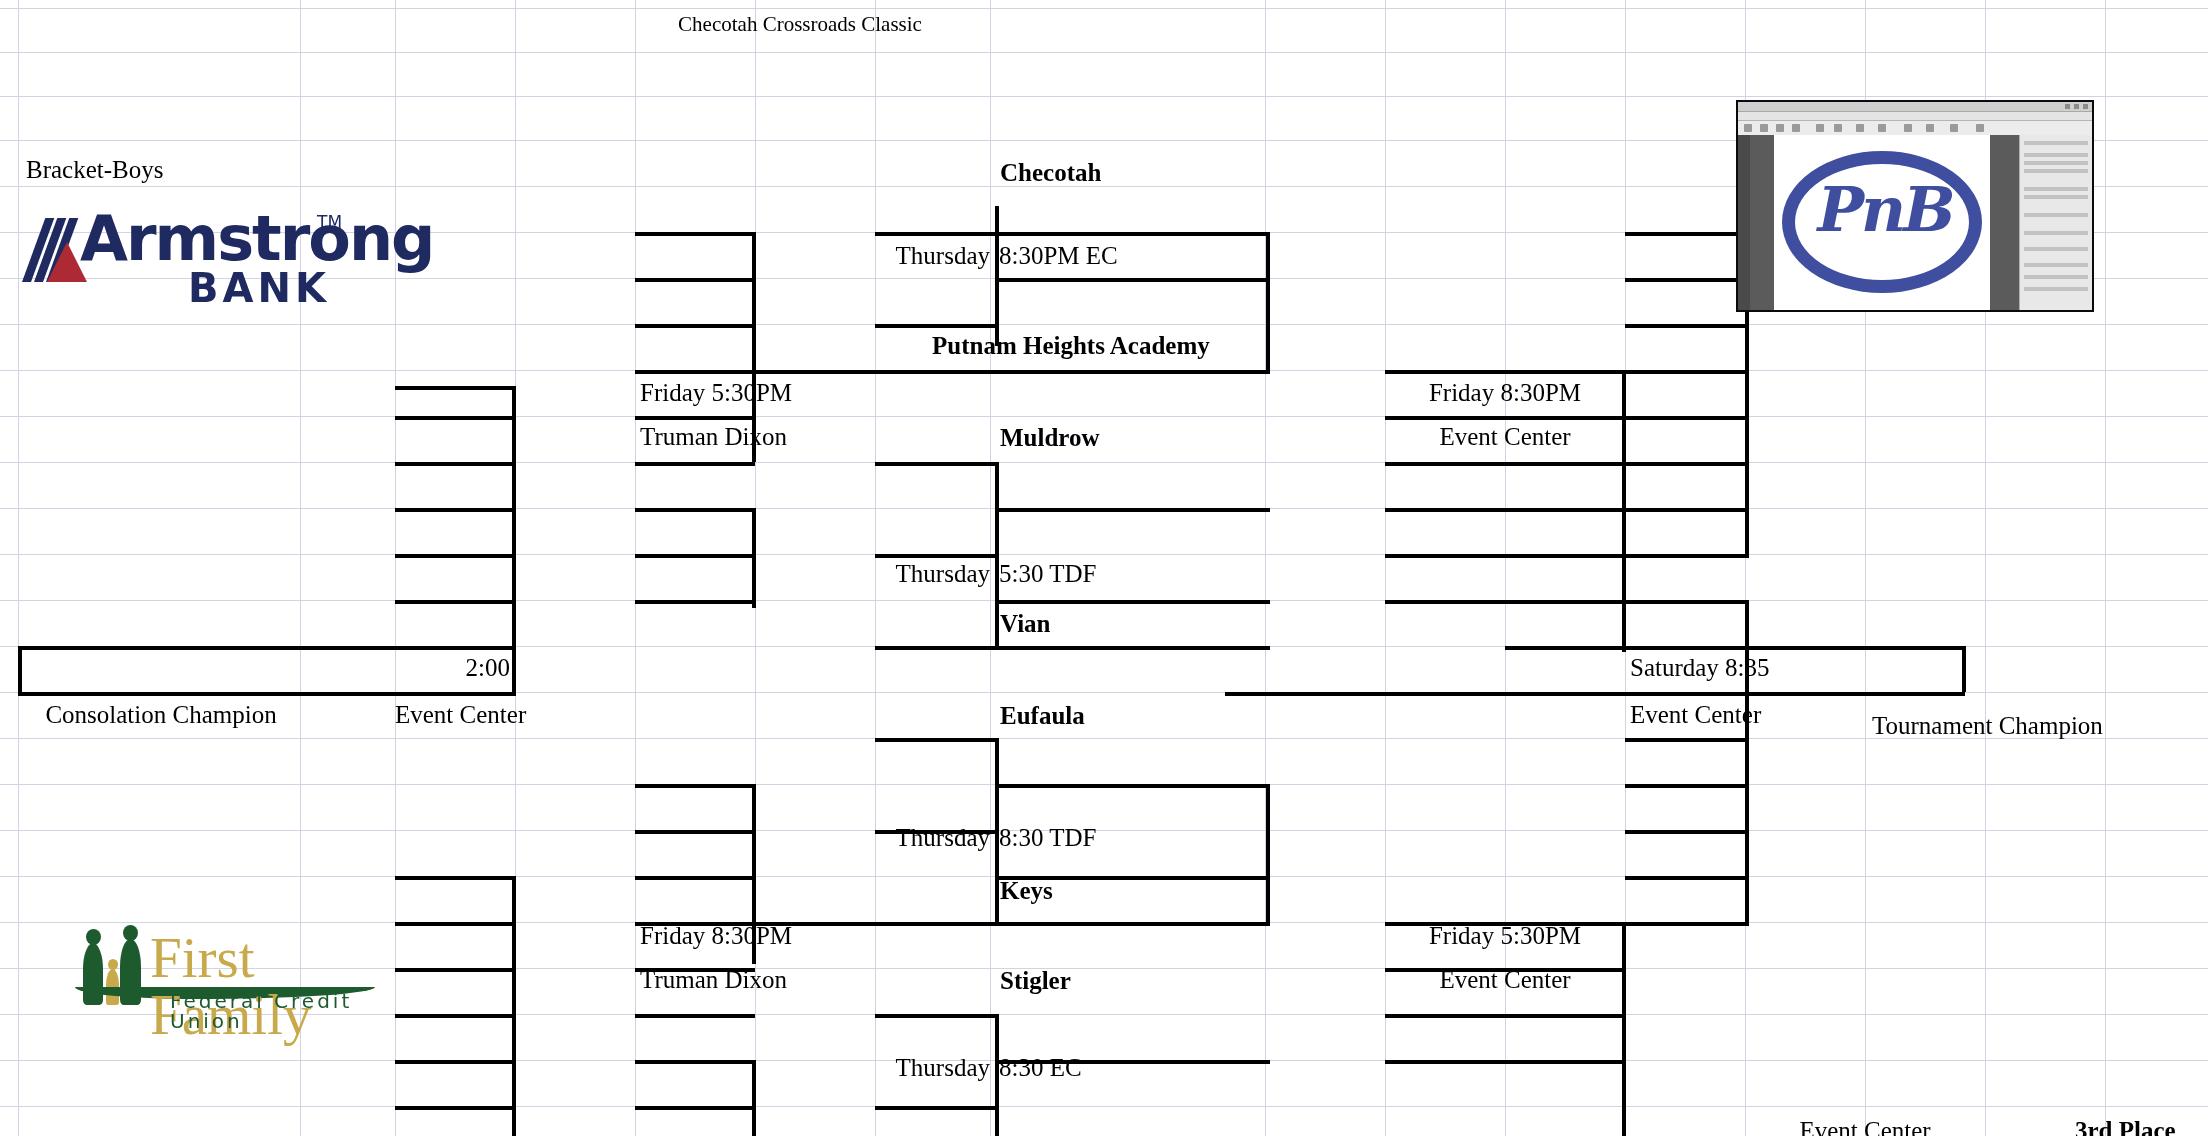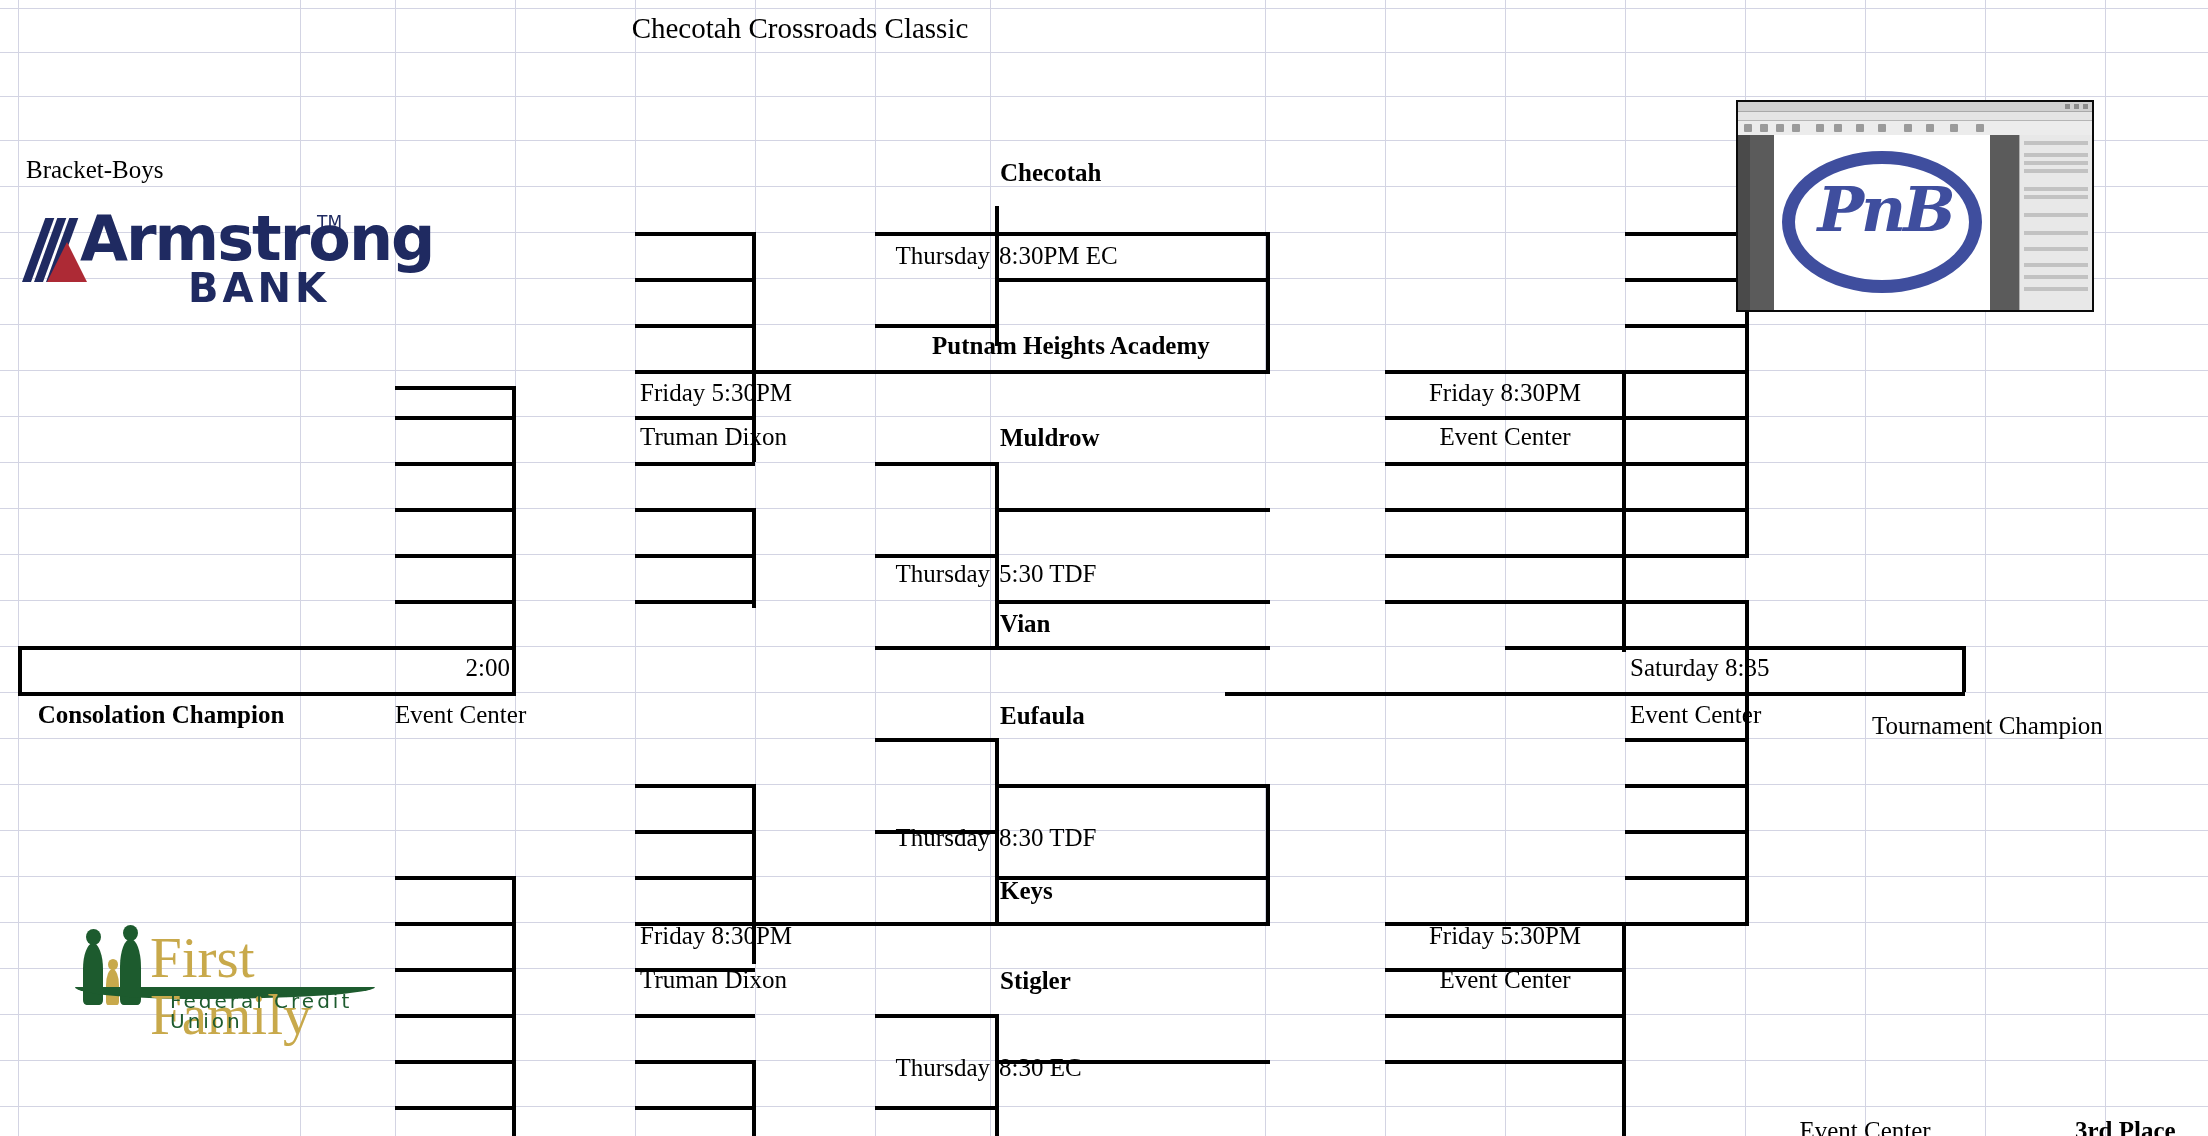--- a/index.html
+++ b/index.html
@@ -12,21 +12,21 @@
   .gl-h{position:absolute;left:0;height:1px;background:#d3d4e3;}
 
   
   .bk-h{position:absolute;background:#000;height:4px;}
   .bk-v{position:absolute;background:#000;width:4px;}
 
   
   .cell{position:absolute;white-space:nowrap;line-height:1;text-align:center;}
   .t-team{font-weight:bold;font-size:25px;}
   .t-game{font-size:25px;}
-  .t-title{font-size:29px;}
+  .t-title{font-size:21px;}
   .t-sub{font-size:31px;}
   .t-lbl{font-size:25px;}
   .ctr{text-align:center;}
   .rgt{text-align:right;}
 
   
   #armstrong{position:absolute;left:20px;top:206px;width:320px;height:128px;}
   #armstrong .aw{position:absolute;left:60px;top:2px;font-family:"DejaVu Sans","Liberation Sans",sans-serif;
       font-weight:bold;font-size:62px;color:#1f2a61;letter-spacing:-2px;line-height:1;}
   #armstrong .ab{position:absolute;left:168px;top:62px;font-family:"DejaVu Sans","Liberation Sans",sans-serif;
@@ -264,21 +264,21 @@
   <div class="cell t-game" style="left:640px;top:967px;">Truman Dixon</div>
 
   <div class="cell t-game ctr" style="left:1385px;top:380px;width:240px;">Friday 8:30PM</div>
   <div class="cell t-game ctr" style="left:1385px;top:424px;width:240px;">Event Center</div>
 
   <div class="cell t-game ctr" style="left:1385px;top:923px;width:240px;">Friday 5:30PM</div>
   <div class="cell t-game ctr" style="left:1385px;top:967px;width:240px;">Event Center</div>
 
   <div class="cell t-game rgt" style="left:395px;top:655px;width:115px;">2:00</div>
   <div class="cell t-game ctr" style="left:395px;top:702px;width:120px;">Event Center</div>
-  <div class="cell t-game ctr" style="left:22px;top:702px;width:278px;font-weight:bold;">Consolation Champion</div>
+  <div class="cell t-game ctr" style="left:22px;top:702px;width:278px;">Consolation Champion</div>
 
   <div class="cell t-game" style="left:1630px;top:655px;">Saturday 8:35</div>
   <div class="cell t-game" style="left:1630px;top:702px;">Event Center</div>
   <div class="cell t-game" style="left:1872px;top:702px;margin-top:11px;">Tournament Champion</div>
 
   <div class="cell t-game ctr" style="left:1745px;top:1118px;width:240px;">Event Center</div>
   <div class="cell t-team" style="left:2075px;top:1118px;">3rd Place</div>
 
   <div id="armstrong">
     <div class="stripe" style="left:2px;"></div>

